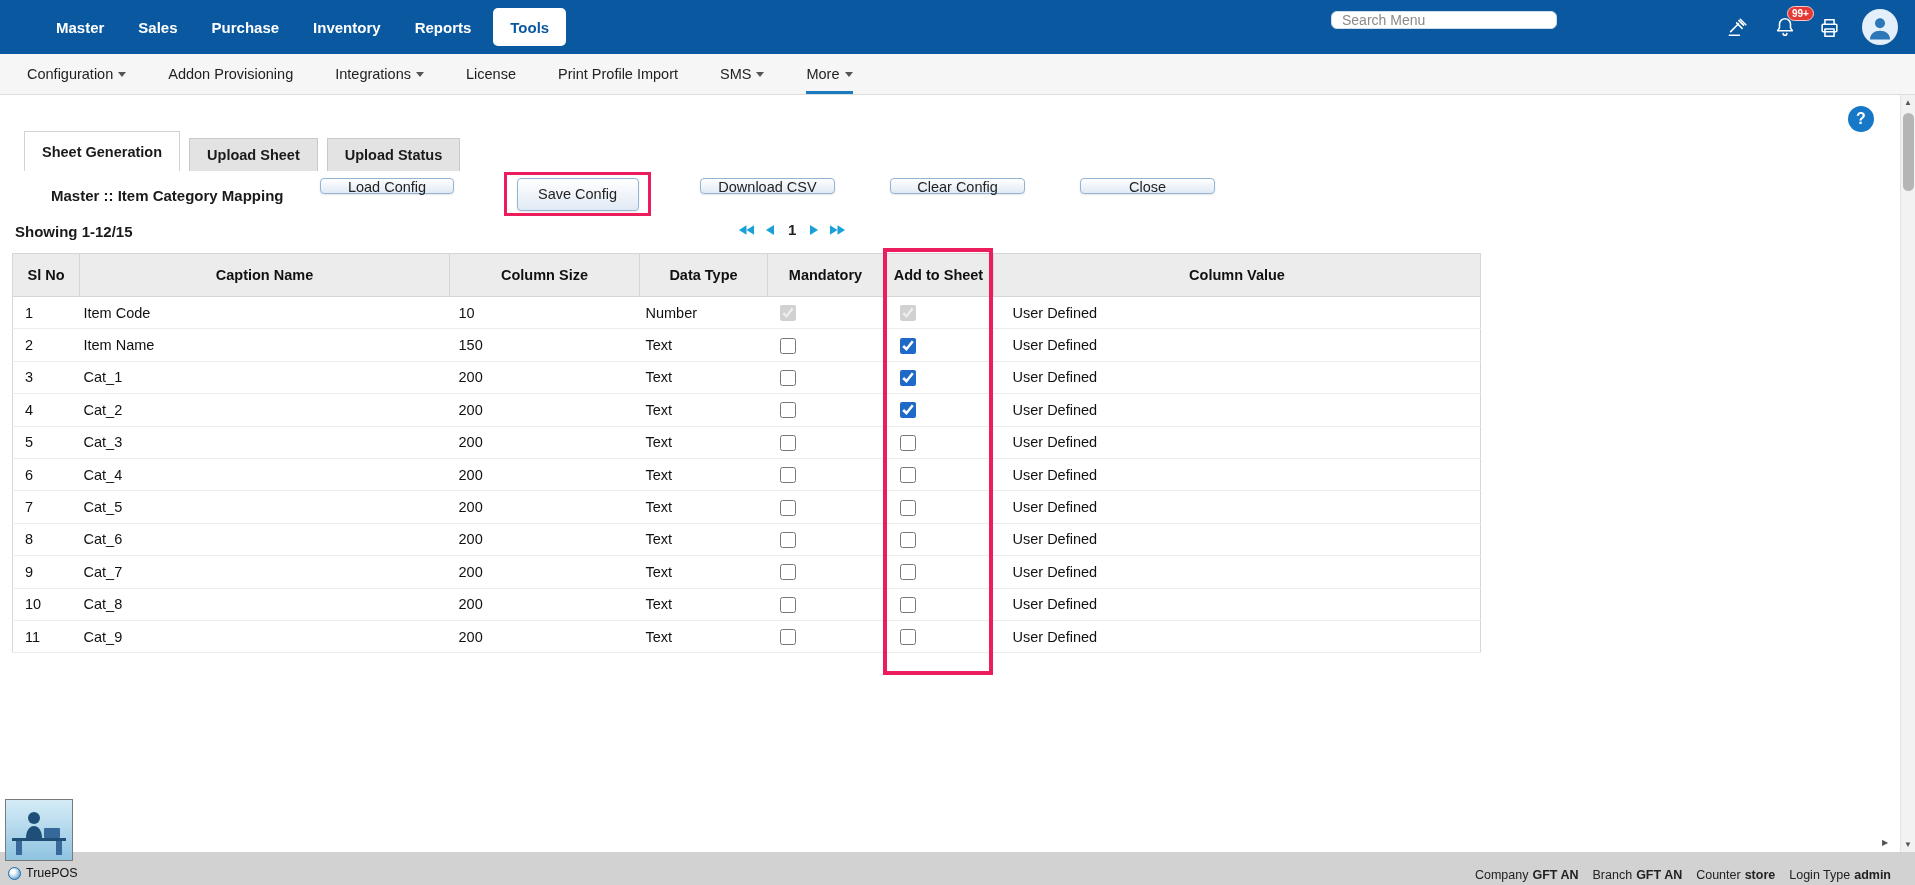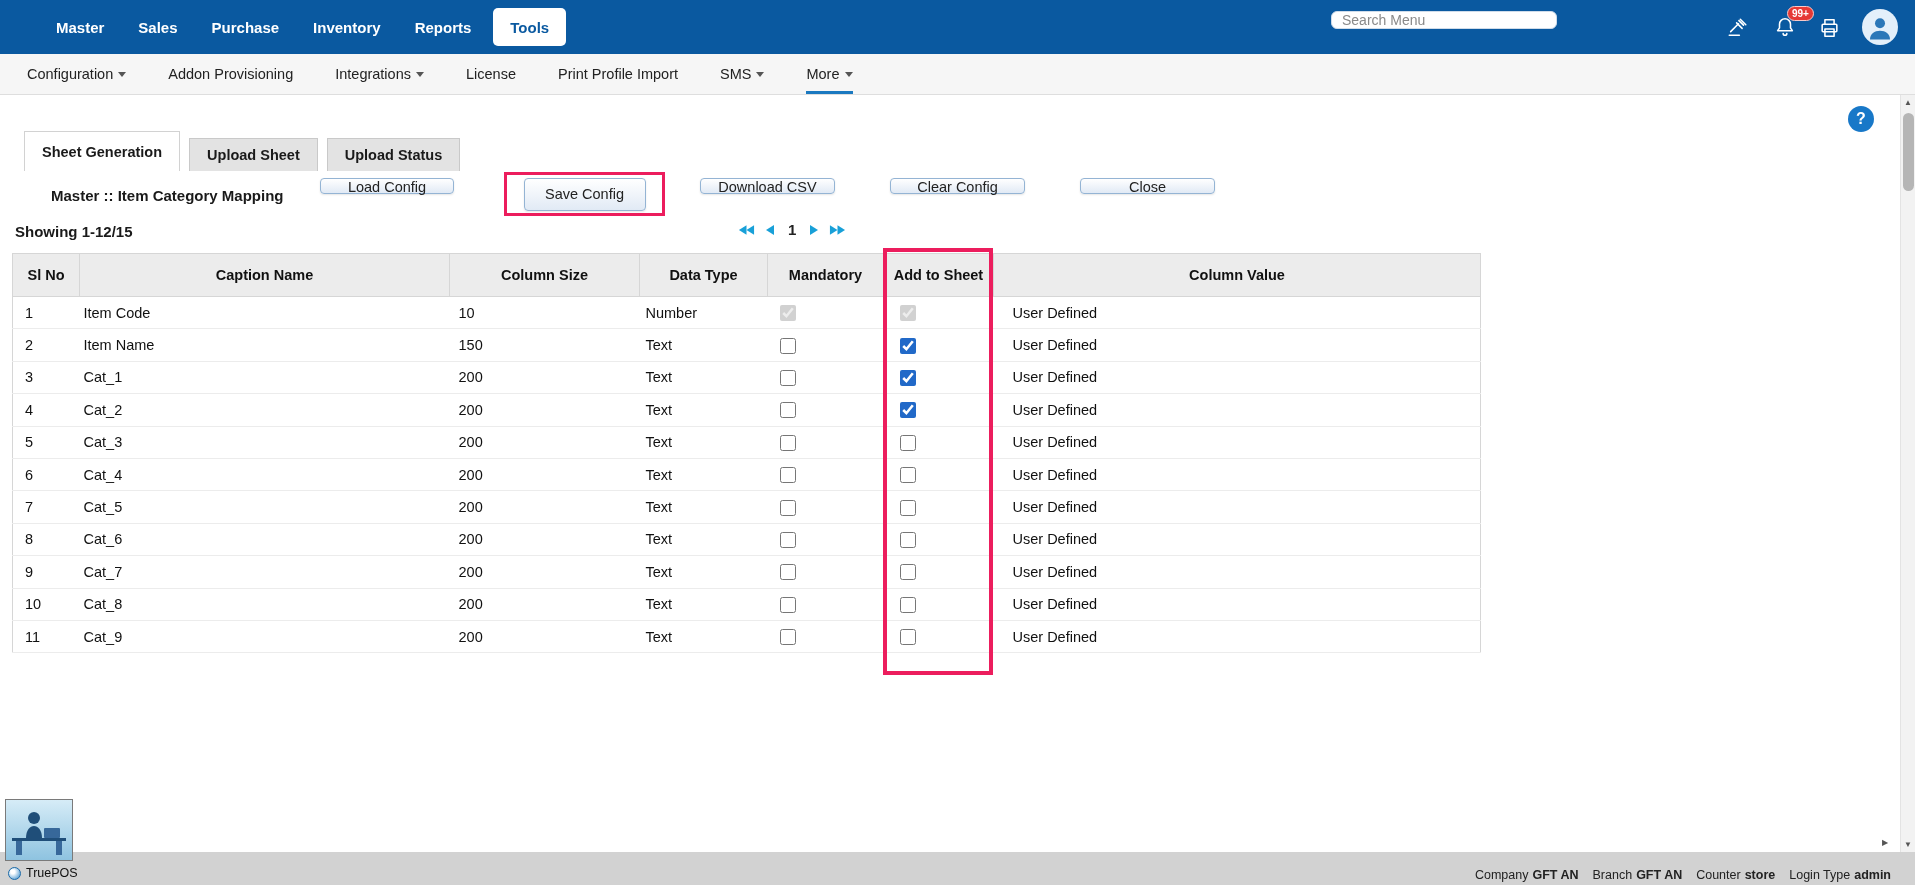--- a/index.html
+++ b/index.html
@@ -52,21 +52,21 @@
 
   .page-title { position:absolute; left:33px; top:92px; font-weight:bold; font-size:15px;margin-left:18px; }
 
   .btn { position:absolute; top:83px; height:16px; background:linear-gradient(#ffffff,#e1eaf5);
          border:1px solid #94b4d4; border-radius:4px; font-family:inherit; font-size:14.5px; color:#222;
          text-align:center; cursor:pointer; box-shadow:0 1px 2px rgba(0,0,0,0.10); padding:0; }
   .btn-load { left:320px; width:134px; }
   .btn-download { left:700px; width:135px; }
   .btn-clear { left:890px; width:135px; }
   .btn-close { left:1080px; width:135px; }
-  .save-highlight { position:absolute; left:504px; top:77px; width:161px; height:44px;
+  .save-highlight { position:absolute; left:504px; top:77px; width:147px; height:44px;
                     border:3px solid #ec1d5d; display:flex; align-items:center; justify-content:center; }
   .btn-save { position:static; width:122px; height:33px; background:linear-gradient(#ffffff,#e1eaf5);
               border:1px solid #94b4d4; border-radius:4px; font-family:inherit; font-size:14.5px; color:#222;
               cursor:pointer; box-shadow:0 1px 2px rgba(0,0,0,0.10); }
 
   .showing { position:absolute; left:15px; top:128px; font-weight:bold; font-size:15px; }
 
   .pagination { position:absolute; left:738px; top:126px; display:flex; align-items:center; gap:10px; }
   .pg-btn { cursor:pointer; display:flex; align-items:center; }
   .pg-page { font-weight:bold; font-size:15px; color:#222; margin:0 3px; }

